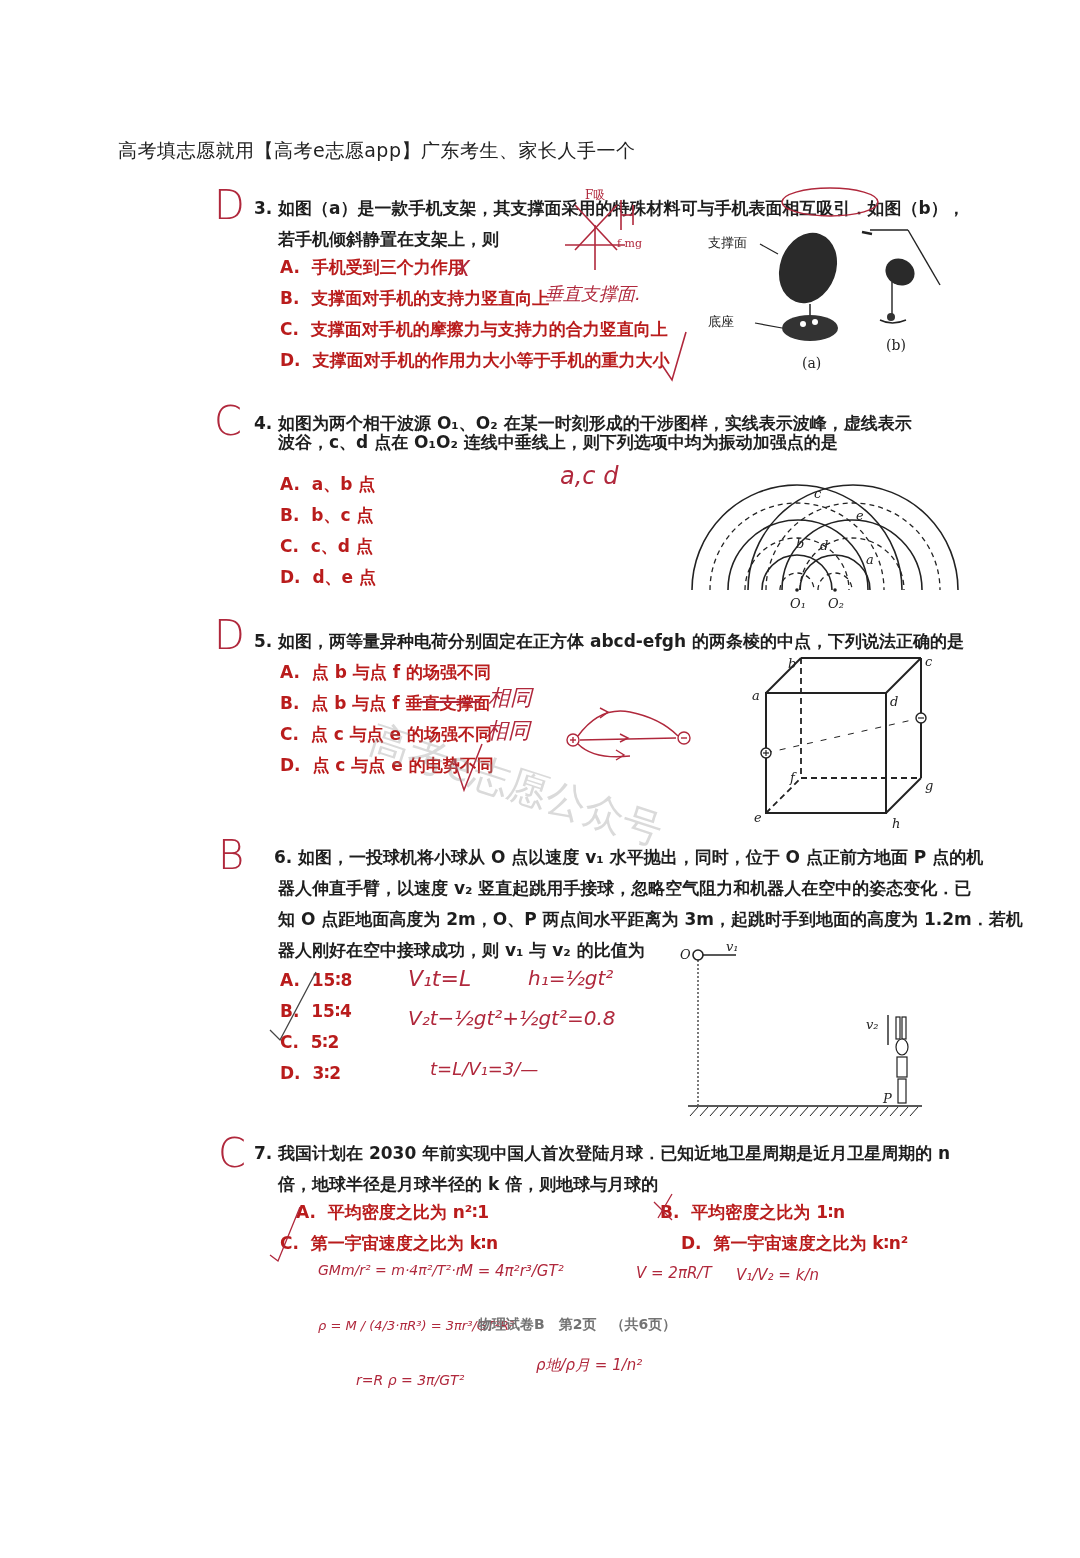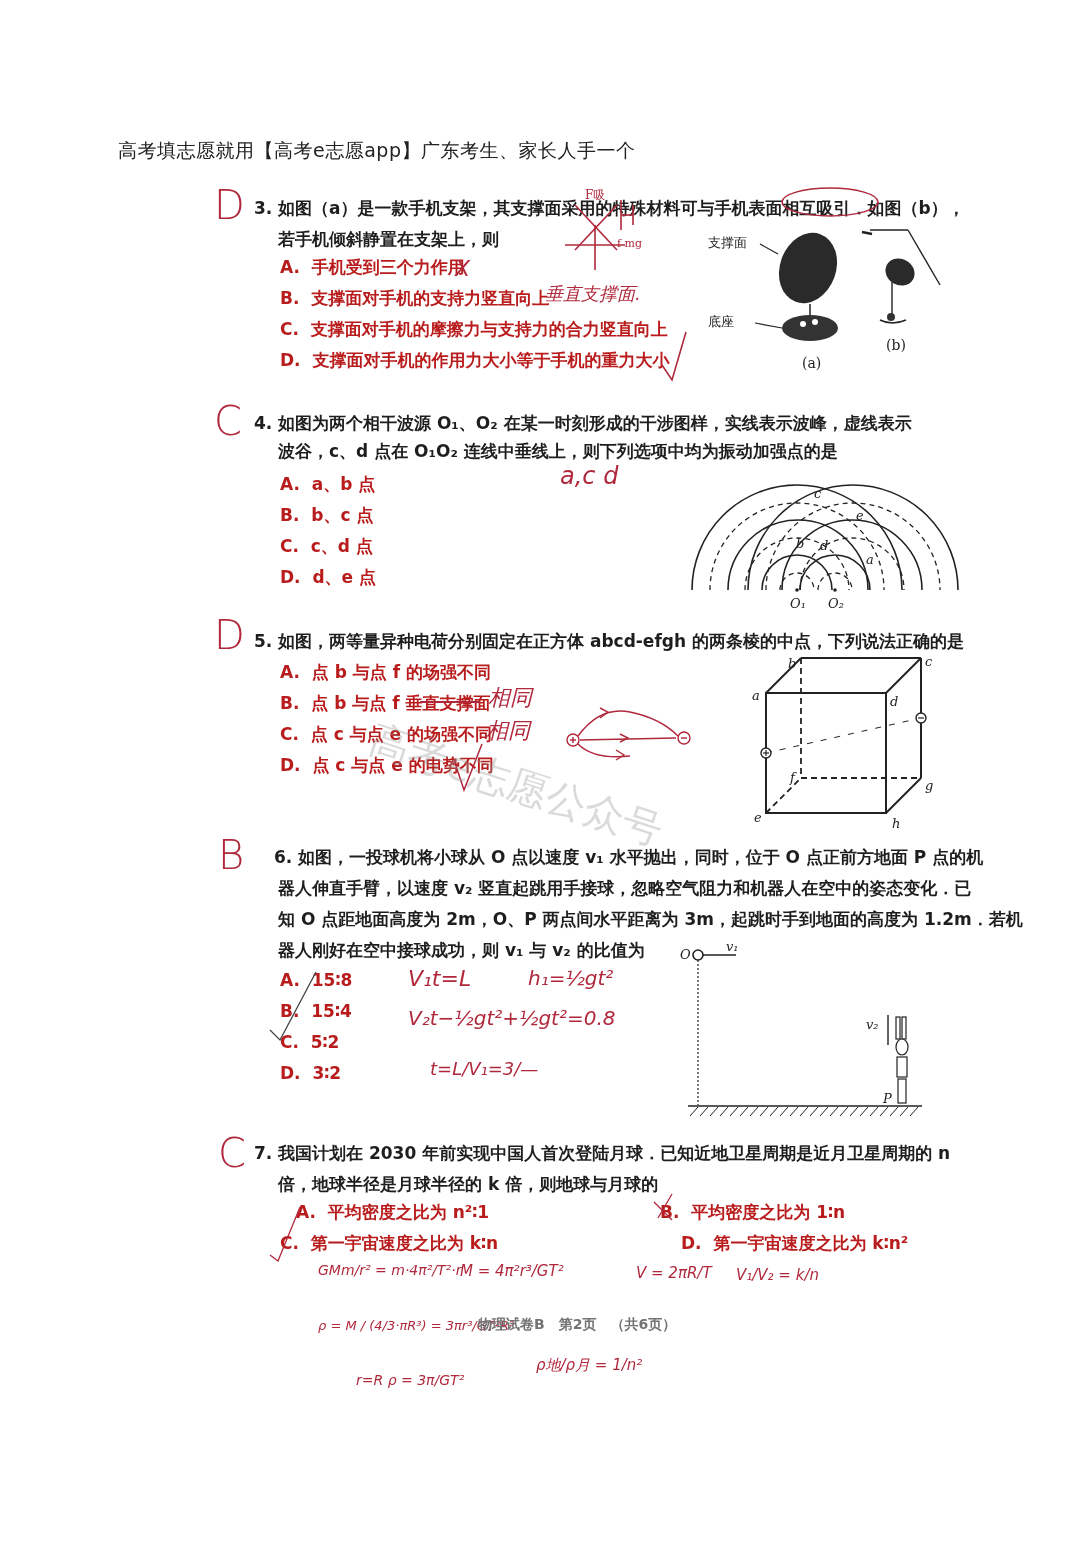--- a/index.html
+++ b/index.html
@@ -72,21 +72,21 @@
   <line x1="192" y1="62" x2="192" y2="95" stroke="#222" stroke-width="1.4"></line>
   <path d="M180 100 Q192 106 206 100" stroke="#222" stroke-width="1.4" fill="none"></path>
   <circle cx="191" cy="97" r="4" fill="#333"></circle>
   <text x="186" y="130" font-size="14" fill="#222">(b)</text>
 </svg>
 
 <div class="abs ans" style="left:214px;top:398px;">C</div>
 <div class="abs q" style="left:254px;top:408px;">
   <span class="num">4.</span><span>如图为两个相干波源 O₁、O₂ 在某一时刻形成的干涉图样，实线表示波峰，虚线表示</span>
 </div>
-<div class="abs q" style="left:278px;top:436px;">波谷，c、d 点在 O₁O₂ 连线中垂线上，则下列选项中均为振动加强点的是</div>
+<div class="abs q" style="left:278px;top:427px;">波谷，c、d 点在 O₁O₂ 连线中垂线上，则下列选项中均为振动加强点的是</div>
 <div class="abs opt" style="left:280px;top:473px;"><span>A.</span>&nbsp;&nbsp;<span>a、b 点</span></div>
 <div class="abs opt" style="left:280px;top:504px;"><span>B.</span>&nbsp;&nbsp;<span>b、c 点</span></div>
 <div class="abs opt" style="left:280px;top:535px;"><span>C.</span>&nbsp;&nbsp;<span>c、d 点</span></div>
 <div class="abs opt" style="left:280px;top:566px;"><span>D.</span>&nbsp;&nbsp;<span>d、e 点</span></div>
 <div class="abs hw" style="left:560px;top:462px;font-size:24px;">a,c d</div>
 
 <svg class="abs" style="left:690px;top:470px;" width="270" height="150">
   <g fill="none" stroke="#222" stroke-width="1.6">
     <path d="M2 120 A105 105 0 0 1 212 120"></path>
     <path d="M58 120 A105 105 0 0 1 268 120"></path>

